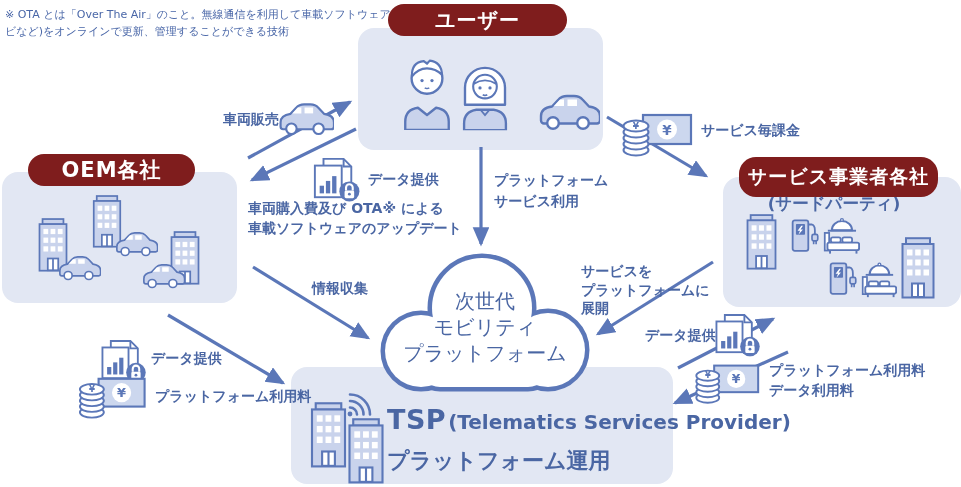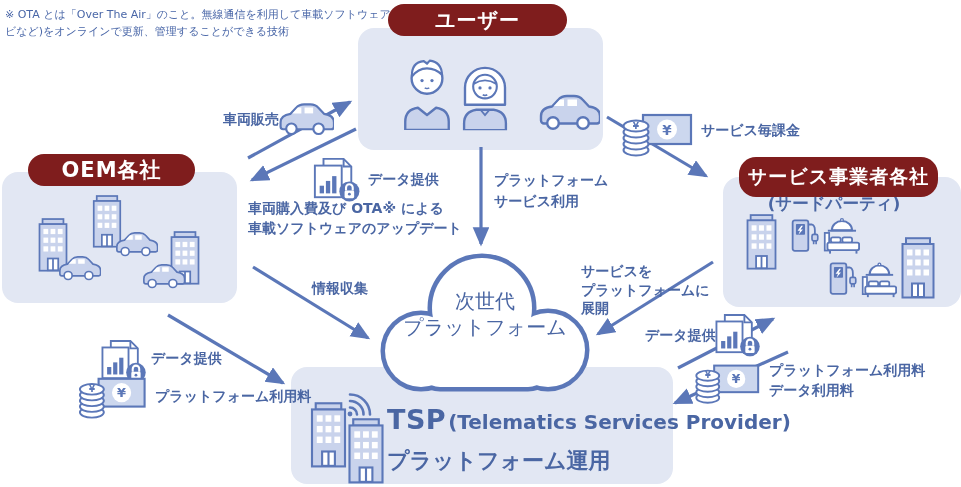--- a/index.html
+++ b/index.html
@@ -186,20 +186,21 @@
     </g>
     <g fill="#fff">
       <circle cx="106" cy="57" r="50"></circle>
         <circle cx="45" cy="100" r="36"></circle>
         <circle cx="172" cy="99" r="37"></circle>
       <rect x="42" y="92" width="132" height="44" rx="22"></rect>
     </g>
   </svg>
   <div class="cloud-text">
     <div>次世代</div>
+    <div>モビリティ</div>
     <div>プラットフォーム</div>
   </div>
 
   <svg class="abs" style="left:299px;top:384px;width:96px;height:100px;" viewBox="0 0 96 100">
     <use href="#sym-wifi" x="46" y="6" width="30" height="30"></use>
     <use href="#sym-building" x="6" y="18" width="47" height="66"></use>
     <use href="#sym-building" x="42" y="34" width="50" height="66"></use>
   </svg>
   <div class="tsp-text">
     <div class="tsp-line1">

